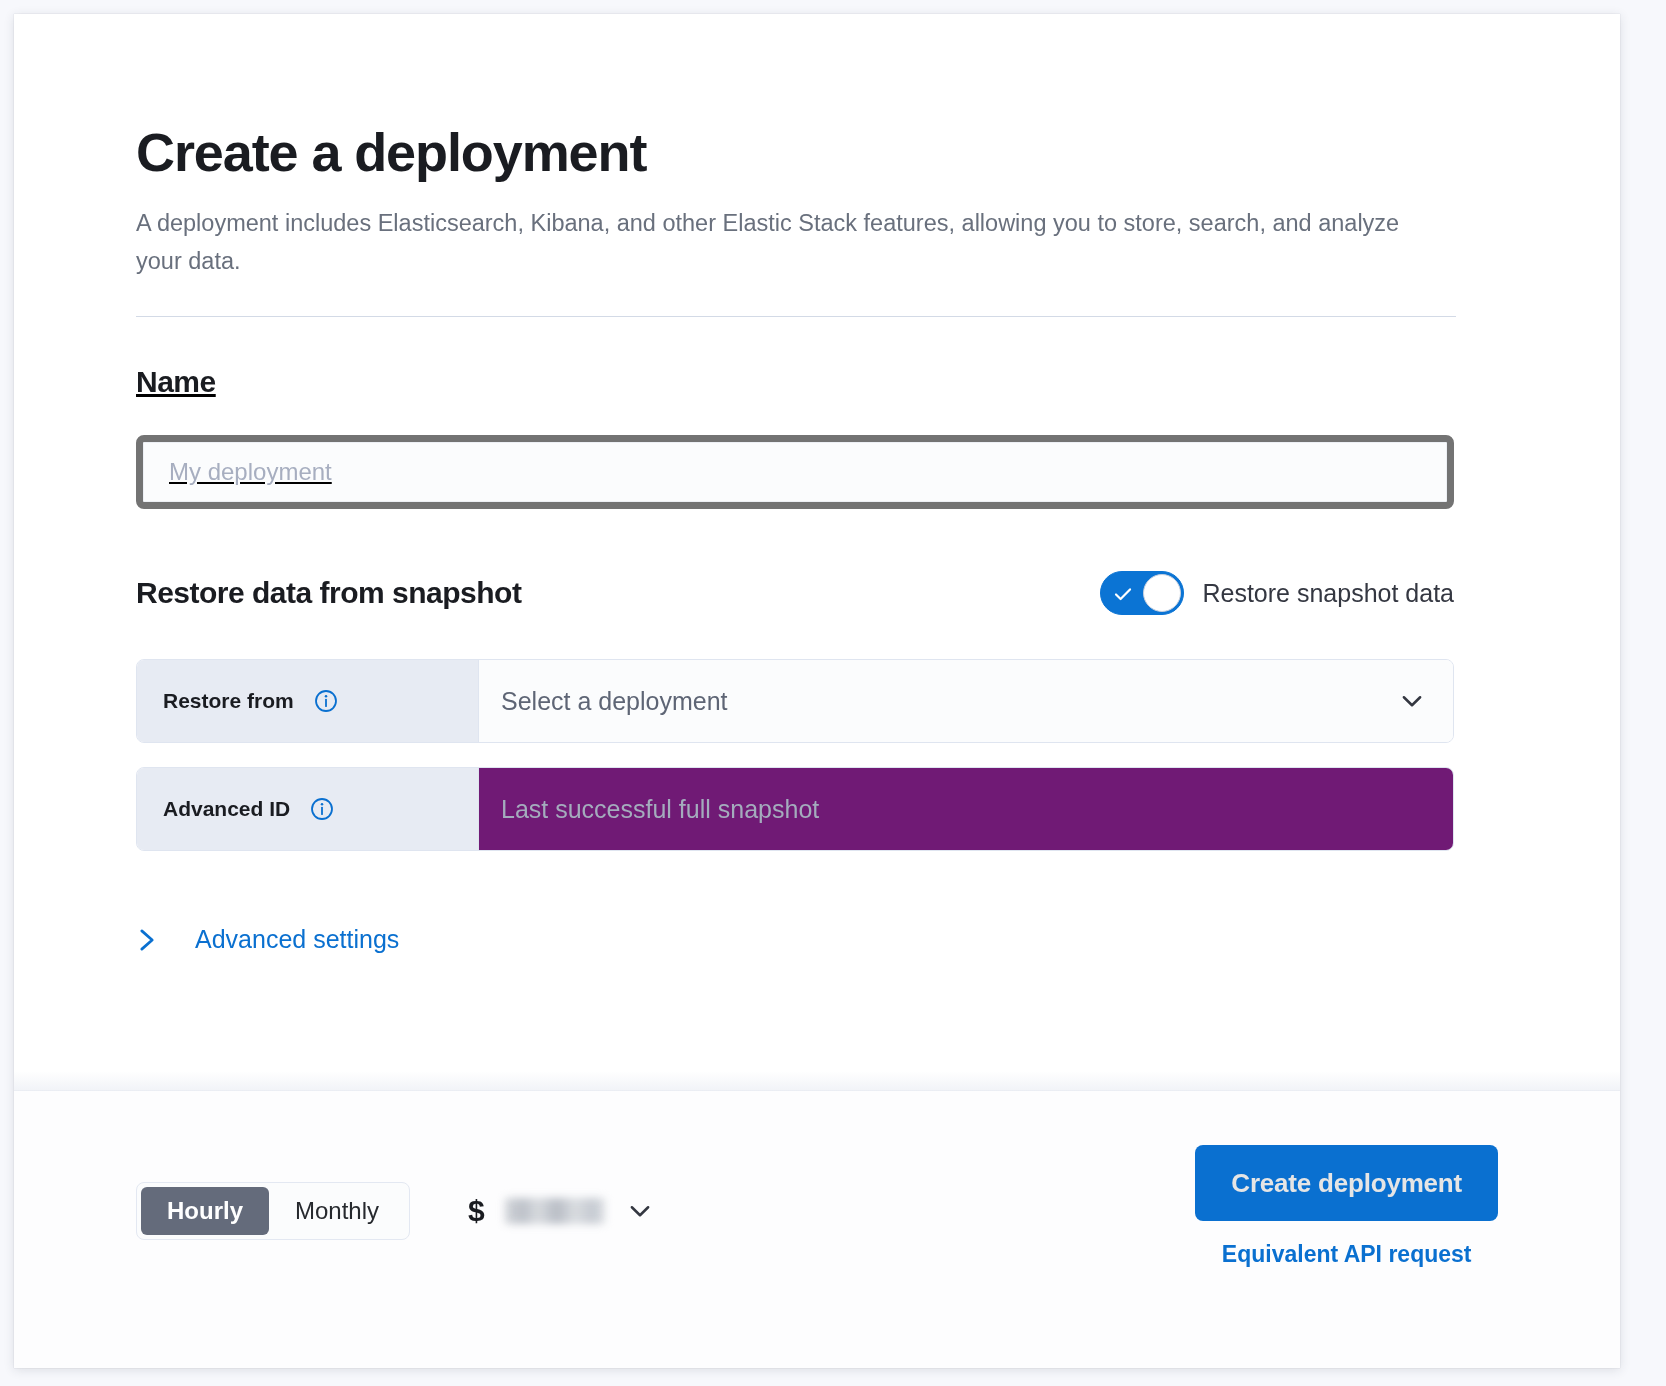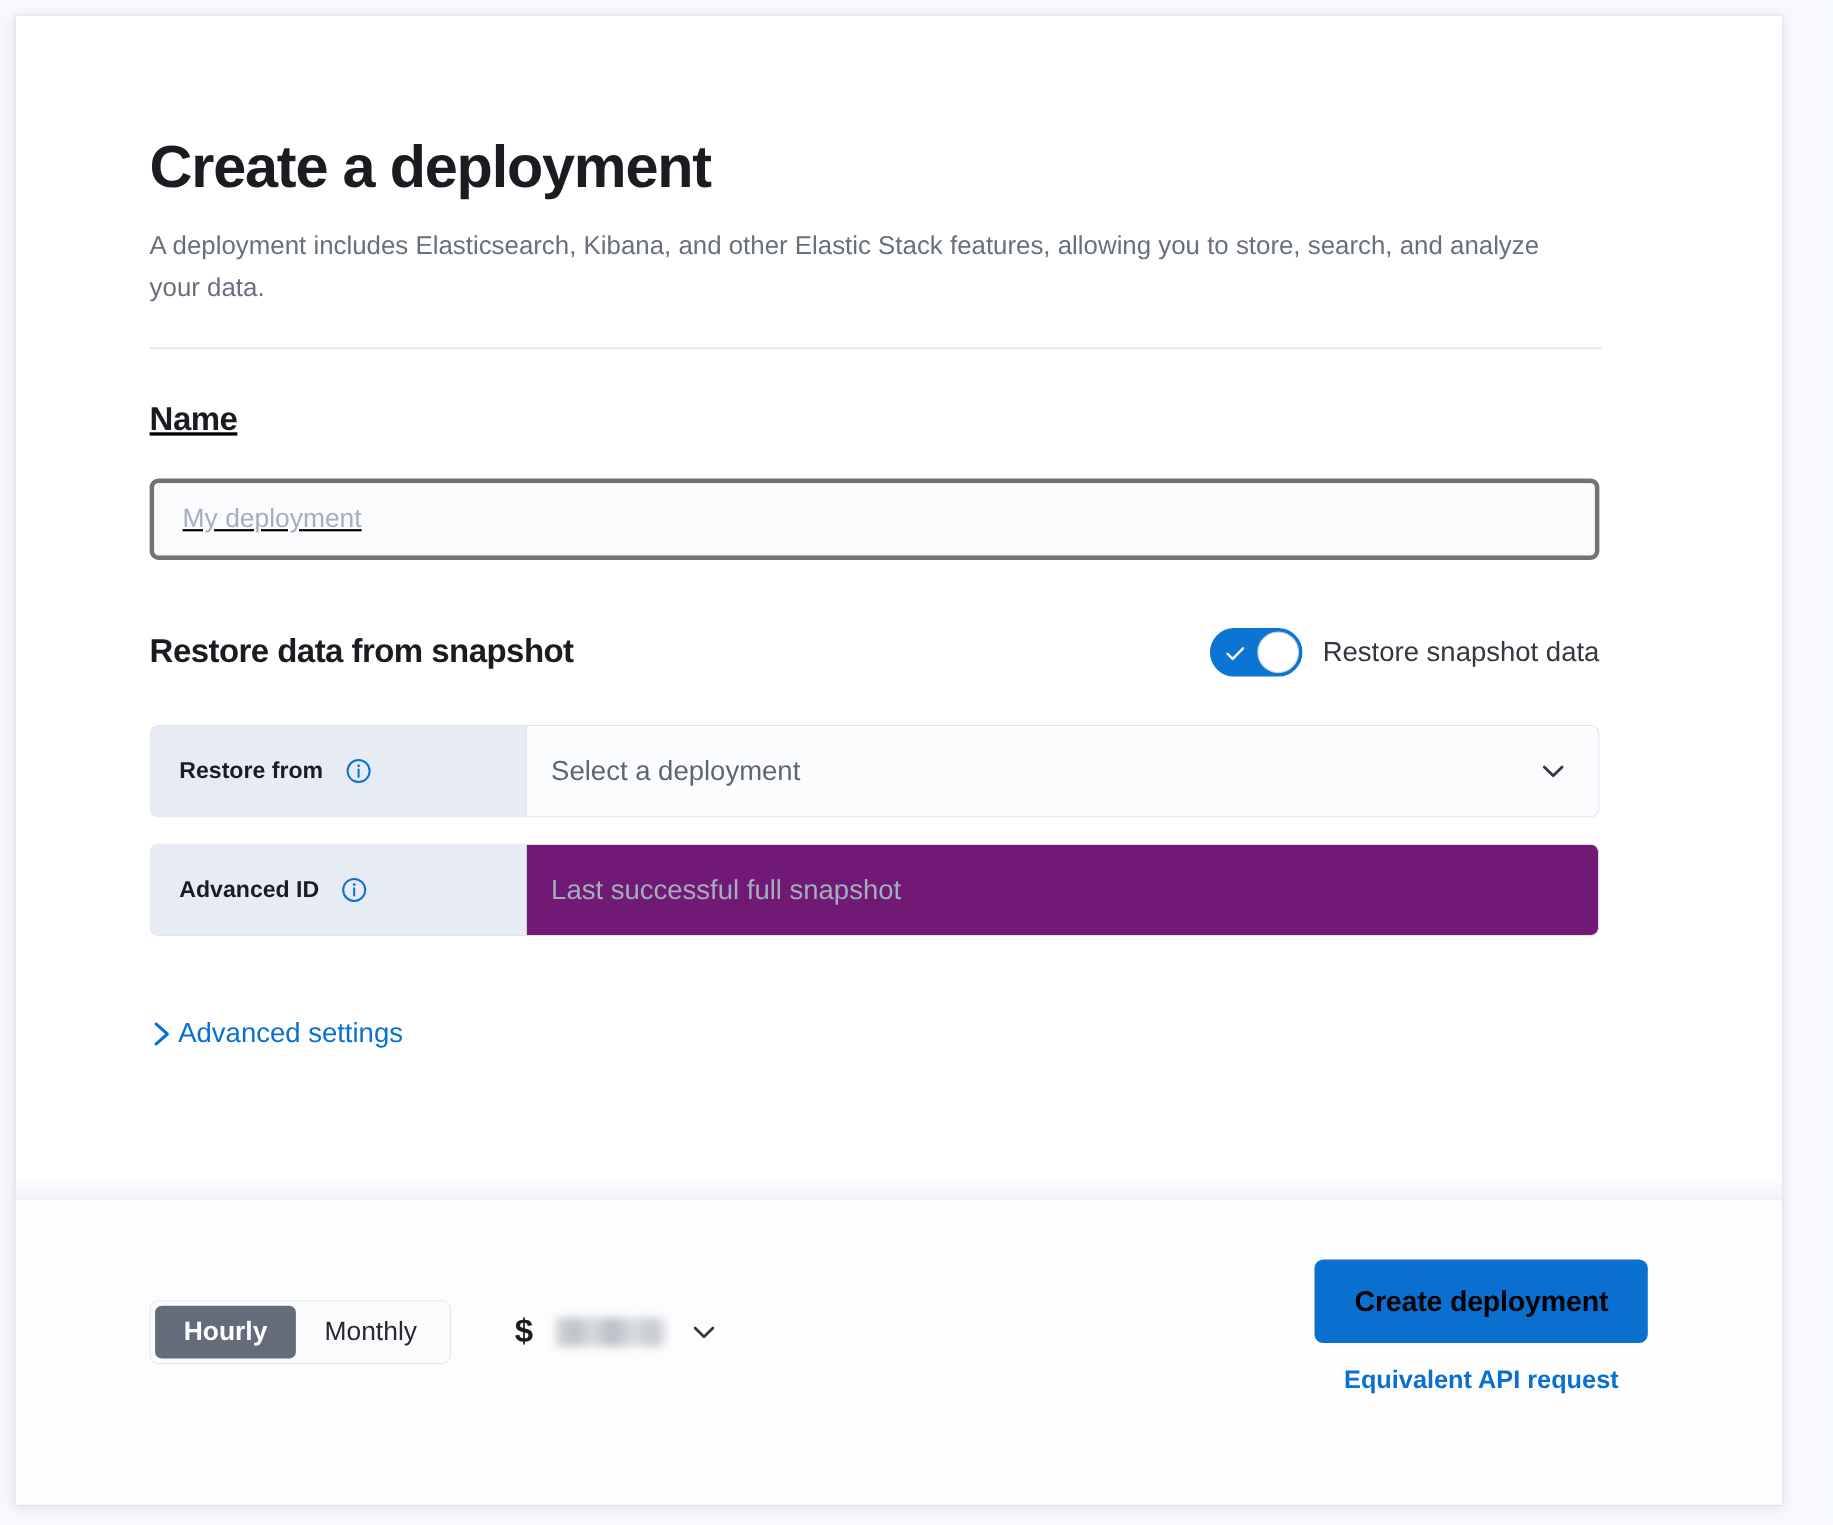--- a/index.html
+++ b/index.html
@@ -71,21 +71,21 @@
   }
 
   .name-block { margin-top: 48px; text-decoration: underline; }
 
   .name-input {
     margin-top: 36px;
     width: 1318px;
     height: 74px;
     border-radius: 8px;
     background: #fbfcfd;
-    border: 4px solid #737373;
+    border: 7px solid #737373;
     box-shadow: inset 0 0 0 1px rgba(211,218,230,0.35);
     display: flex;
     align-items: center;
     padding: 0 26px;
     font-size: 24px;
     color: #a7aec0;
   }
 
   
   .restore-head {
@@ -172,21 +172,21 @@
 
   .chev { width: 30px; height: 30px; flex: none; }
 
   .first-row-top { margin-top: 44px; }
 
   
   .advanced {
     margin-top: 74px;
     display: flex;
     align-items: center;
-    gap: 4px;
+    gap: 37px;
     color: #0a70d0;
     font-size: 25px;
     width: max-content;
     cursor: pointer;
   }
   .advanced .arrow { width: 22px; height: 26px; flex: none; }
 
   
   .footer {
     flex: none;
@@ -261,21 +261,21 @@
   .price .chev-sm { width: 30px; height: 30px; }
 
   .footer-right {
     display: flex;
     flex-direction: column;
     align-items: center;
   }
 
   .create-btn {
     background: #0a70d0;
-    color: #000000;
+    color: #e5e5e5;
     border: none;
     border-radius: 8px;
     font-size: 26px;
     font-weight: 700;
     font-family: "Liberation Sans", sans-serif;
     padding: 0 36px;
     height: 76px;
     min-width: 290px;
     cursor: pointer;
     letter-spacing: -0.2px;

